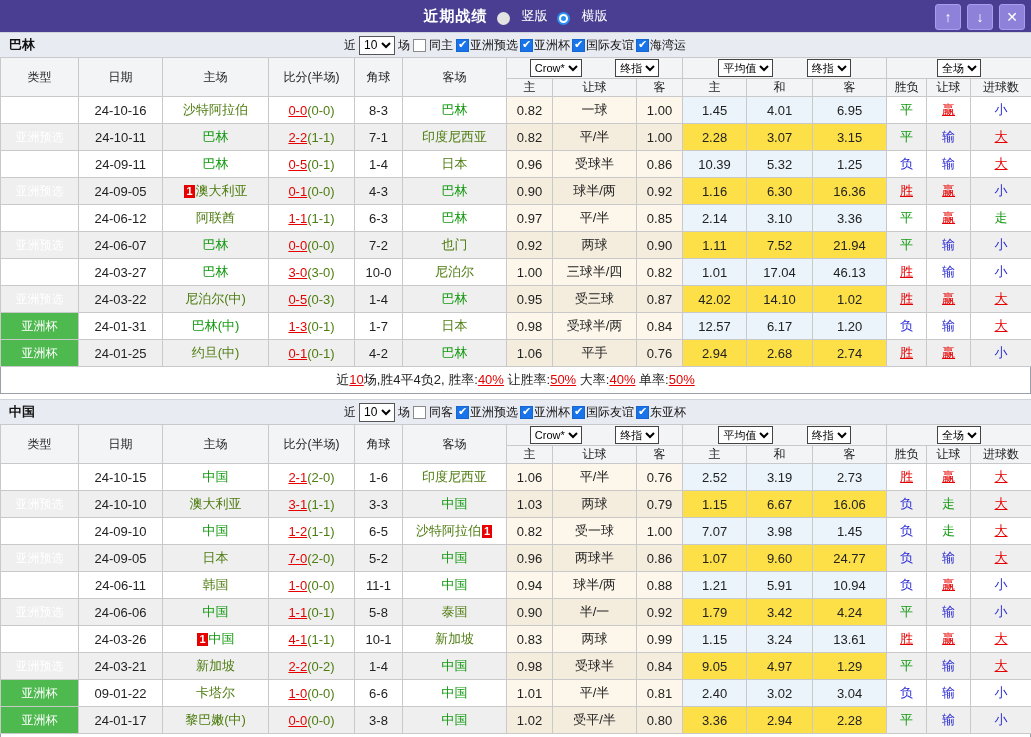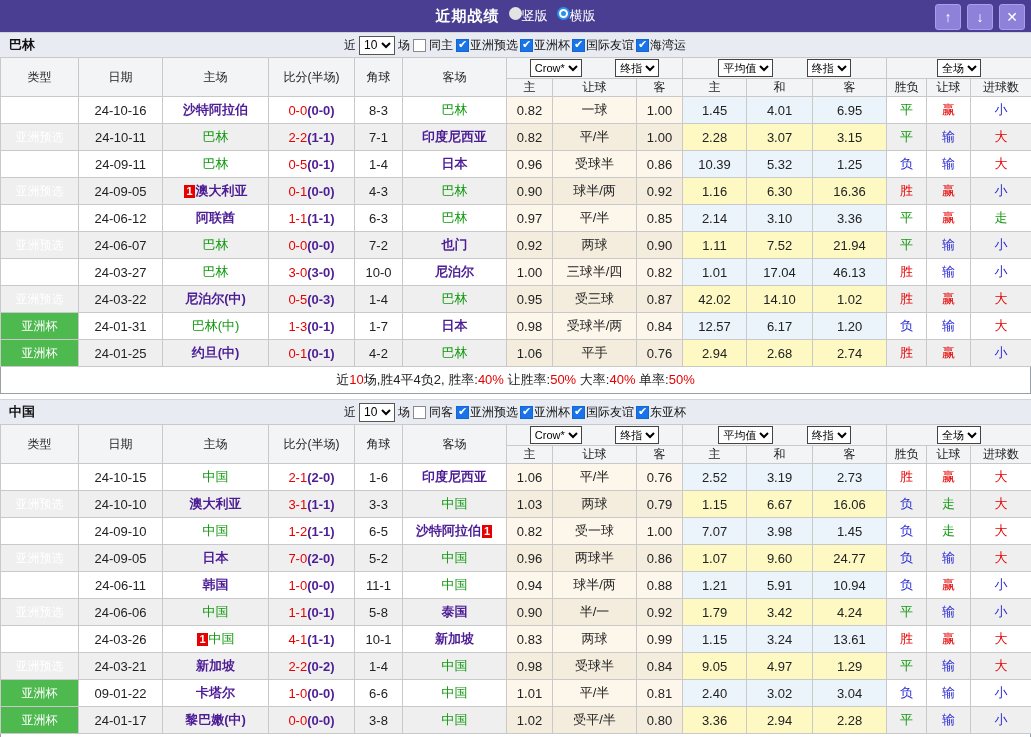--- a/index.html
+++ b/index.html
@@ -8,21 +8,21 @@
     font-family:"Liberation Sans","DejaVu Sans",sans-serif;
     font-size:13px; overflow:hidden;
   }
   
   .titlebar{
     height:32px; background:#4a3e92; position:relative;
     display:flex; align-items:center; justify-content:center;
   }
   .title-group{display:flex; align-items:center; gap:9px;}
   .win-title{color:#fff; font-weight:bold; font-size:15px; letter-spacing:1px;}
-  .radio-wrap{display:flex; align-items:flex-start; gap:0; color:#fff; font-size:13px;}
+  .radio-wrap{display:flex; align-items:flex-end; gap:12px; color:#fff; font-size:13px;}
   .radio{display:inline-block; border-radius:50%; box-sizing:border-box;}
   .radio.off{width:13px; height:13px; background:#e3e3e3;}
   .radio.on{width:13px; height:13px; background:#fff; border:2px solid #2b8ff0; position:relative;}
   .radio.on::after{content:""; position:absolute; left:2px; top:2px; width:5px; height:5px; border-radius:50%; background:#2b8ff0;}
   .win-btns{position:absolute; right:6px; top:4px; display:flex; gap:6px;}
   .win-btn{
     width:24px; height:24px; background:#8e81d9; border:1px solid #aa9df0;
     color:#fff; font-size:14px; font-weight:bold; border-radius:3px;
     display:flex; align-items:center; justify-content:center; cursor:pointer;
   }
@@ -52,25 +52,25 @@
   thead tr.sub-row th{height:15px;}
   thead select{height:18px; font-size:11px; border:1px solid #444; background:#fff; margin:0 15px; vertical-align:middle;}
   tbody td{height:26px; font-size:13px;}
   tr.r-white td{background:#fff;}
   tr.r-gray td{background:#efefef;}
   td.type{background:#45ad45; color:#fff; font-size:12px;}
   td.type.cup{background:#4eb94e;}
   tr.r-white td.crow{background:#fdf6ea;}
   tr.r-gray  td.crow{background:#f4edde;}
   tr.r-white td.avg{background:#eaf4fa;}
-  tr.r-gray  td.avg{background:#fef9c3;}
-  .red{color:#e60000;}
+  tr.r-gray  td.avg{background:#fde047;}
+  .red{color:#e60000;text-decoration:underline;}
   .green{color:#12990f;}
   .blue{color:#2a2ad4;}
-  .dark{color:#4c1d95;font-weight:bold;}
+  .dark{color:#4d7c0f;}
   .badge{
     display:inline-block; background:#e60000; color:#fff;
     font-size:11px; line-height:13px; padding:0 2px; margin:0 1px; font-weight:bold;
   }
   
   .summary{
     height:26px; line-height:26px; text-align:center; font-size:13px;
     background:#fff; border:1px solid #9aa0a8; border-top:none; color:#222;
   }
   .gap{height:5px; background:#fff;}

